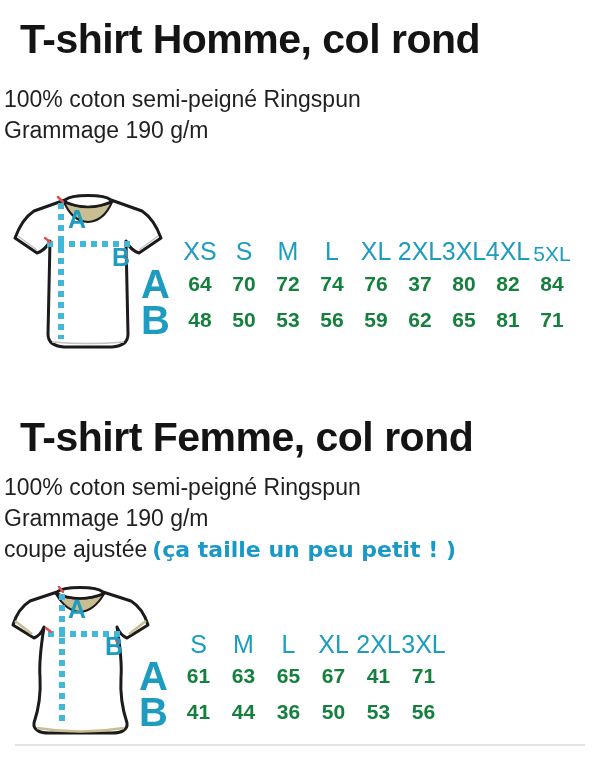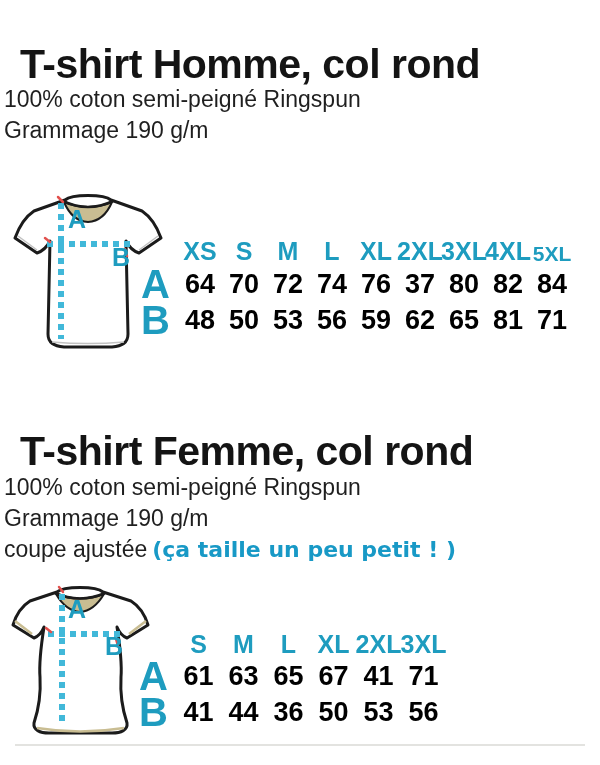--- a/index.html
+++ b/index.html
@@ -1,22 +1,22 @@
 <!DOCTYPE html>
 <html style="--accent_teal: #1E9CBF; --note_teal: #1899C6; --dot_teal: #41B8D9; --collar_tan: #C9BD92; --red_mark: #E2504D; --divider_gray: #E3E3E0;"><head>
 <meta charset="utf-8">
 <style>
   html,body { margin:0; padding:0; background:#ffffff; }
   body { width:600px; height:765px; font-family:"Liberation Sans",sans-serif; color:#1f1f1f; }
   .canvas { position:relative; width:600px; height:765px; overflow:hidden; background:#fff; }
 
   .sec-title { position:absolute; left:20px; font-size:41px; font-weight:bold;
                letter-spacing:-0.5px; line-height:1.15; color:#141414; white-space:nowrap; }
-  .title-men   { top:16px;margin-top:25px; }
-  .title-women { top:428px; }
+  .title-men   { top:16px; }
+  .title-women { top:414px; }
 
   .desc { position:absolute; left:4px; font-size:23px; line-height:31px; color:#1f1f1f; }
   .desc-men   { top:84px; }
   .desc-women { top:472px; }
   .note { font-family:"DejaVu Sans",sans-serif; font-weight:bold; font-size:22px;
           color:var(--note_teal,#1899C6); margin-left:5px; white-space:nowrap; }
 
   .diagram { position:absolute; }
   .diagram-men   { left:12px; top:191px; }
   .diagram-women { left:8px;  top:584px; }
@@ -29,25 +29,25 @@
   .measure-line { fill:none; stroke:var(--dot_teal,#41b8d9); stroke-width:6;
                   stroke-dasharray:6 5; stroke-linecap:butt; }
   .measure-label { font-family:"Liberation Sans",sans-serif; font-weight:bold; font-size:25px;
                    fill:var(--accent_teal,#1E9CBF); }
   .red-mark { fill:none; stroke:var(--red_mark,#e2504d); stroke-width:2.5; stroke-linecap:round; }
 
   .size-table { position:absolute; display:grid; }
   .table-men   { left:140px; top:236px; grid-template-columns:38px repeat(9,44px); grid-template-rows:30px 36px 36px; }
   .table-women { left:138px; top:630px; grid-template-columns:38px repeat(6,45px); grid-template-rows:28px 36px 36px; }
   .cell { display:flex; align-items:center; justify-content:center; }
-  .size-h { font-weight:bold; font-size:25px; color:var(--accent_teal,#1E9CBF); white-space:nowrap; }
+  .size-h { font-weight:normal; font-size:25px; color:var(--accent_teal,#1E9CBF); white-space:nowrap; }
   .sz-last { font-size:21px; padding-top:5px; }
   .row-label { font-weight:bold; font-size:40px; line-height:1; color:var(--accent_teal,#1E9CBF);
                justify-content:flex-start; padding-left:1px; }
-  .val { font-weight:bold; font-size:27px; color:#000000; }
+  .val { font-weight:bold; font-size:21px; color:#15803d; }
 
   .divider { position:absolute; left:15px; top:744px; width:570px; height:2px;
              background:var(--divider_gray,#e3e3e0); }
 </style>
 </head>
 <body>
 
 <div class="canvas">
 
   <div class="sec-title title-men">T-shirt Homme, col rond</div>

